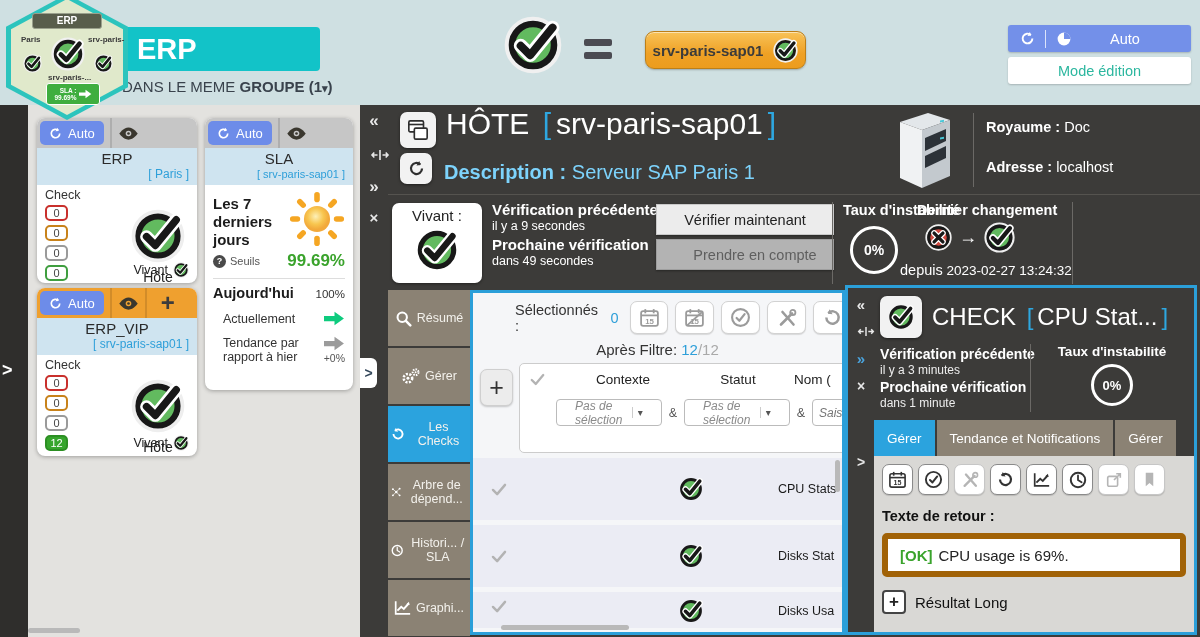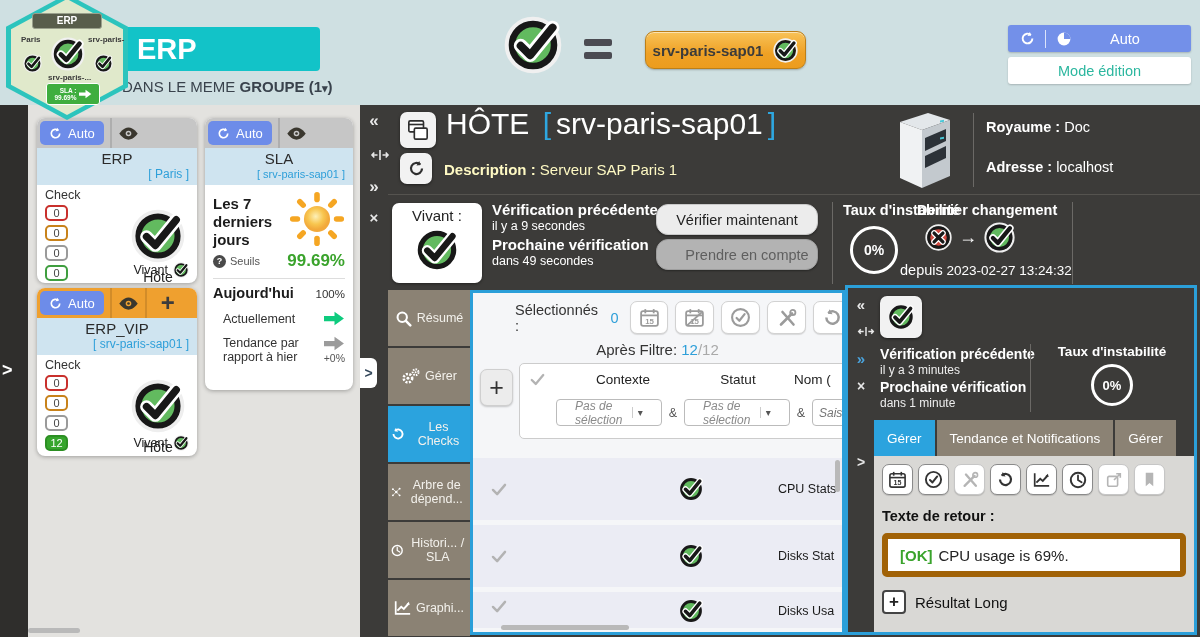--- a/index.html
+++ b/index.html
@@ -90,35 +90,35 @@
   
   .main { position:absolute; left:360px; top:105px; right:0; bottom:0; background:#3c3b39; }
   .strip-ic { position:absolute; width:28px; text-align:center; color:#e8e8e8; font-size:17px; font-weight:bold; cursor:default; }
   .tab-pop { position:absolute; left:0; top:253px; width:17px; height:30px; background:#fff; border-radius:0 6px 6px 0;
              display:flex; align-items:center; justify-content:center; color:#33475a; font-weight:bold; font-size:14px; }
   .host-header { position:absolute; left:28px; top:0; right:0; height:90px; border-bottom:1px solid #55534f; }
   .sq-btn { position:absolute; background:#f2f2f2; border-radius:7px; box-shadow:0 1px 3px rgba(0,0,0,.5);
             display:flex; align-items:center; justify-content:center; }
   .hh-title { position:absolute; left:58px; top:2px; font-size:30px; color:#fff; white-space:nowrap; }
   .hh-title .br { color:#2ea7e0; margin:0 5px; }
-  .hh-desc { position:absolute; left:56px; top:56px; font-size:15px; color:#fef9c3; }
+  .hh-desc { position:absolute; left:56px; top:56px; font-size:20px; color:#7dd3fc; }
   .hh-desc b { font-weight:bold; }
   .v-div { position:absolute; width:1px; background:#6b6966; }
   .kv { position:absolute; font-size:14.5px; color:#fff; }
   .kv b { font-weight:bold; }
 
   .status-row { position:absolute; left:28px; top:91px; right:0; height:94px; }
   .vivant-card { position:absolute; left:4px; top:7px; width:90px; height:80px; background:#fff; border-radius:7px;
                  box-shadow:0 1px 3px rgba(0,0,0,.4); text-align:center; }
   .vivant-card .vl { font-size:15px; color:#222; margin-top:4px; }
   .sr-info { position:absolute; left:104px; top:5px; color:#fff; }
   .sr-info .b { font-size:15px; font-weight:bold; line-height:18px; }
   .sr-info .n { font-size:12.5px; line-height:15px; margin-bottom:2px; }
   .sr-btns { position:absolute; left:268px; top:8px; }
-  .btn-light { width:162px; height:31px; background:#ececec; border:1px solid #c9c9c9; border-radius:12px; color:#222;
+  .btn-light { width:178px; height:31px; background:#ececec; border:1px solid #c9c9c9; border-radius:0; color:#222;
                font-size:14.5px; display:flex; align-items:center; justify-content:center; margin-bottom:4px;
                box-shadow:0 1px 2px rgba(0,0,0,.35); }
   .btn-dis { background:#b3b3b3; border-color:#9e9e9e; color:#5f5f5f;padding-left:20px; }
   .flap-lab { position:absolute; font-size:14.5px; font-weight:bold; color:#fff; }
   .flap-circ { position:absolute; width:48px; height:48px; border:3px solid #fff; border-radius:50%;
                display:flex; align-items:center; justify-content:center; color:#fff; font-size:14px; font-weight:bold; }
   .lc-icons { position:absolute; left:537px; top:26px; display:flex; align-items:center; gap:7px; }
   .lc-arrow { color:#fff; font-size:18px; font-weight:bold; }
   .lc-since { position:absolute; left:512px; top:66px; color:#fff; font-size:13.5px; }
   .lc-since b { font-size:14.5px; font-weight:normal; }
@@ -136,21 +136,21 @@
   .cp-top .sel { font-size:14.5px; color:#333; }
   .cp-top .selv { font-size:14.5px; color:#2e9fd9; margin-right:4px; }
   .tool-btn { width:40px; height:33px; background:#fff; border:1px solid #d2d2d2; border-radius:7px;
               display:flex; align-items:center; justify-content:center; color:#9b9b9b; box-shadow:0 1px 1px rgba(0,0,0,.12); }
   .cp-filter { position:absolute; left:0; right:0; top:48px; text-align:center; font-size:15px; color:#333; }
   .cp-filter .fv { color:#2e9fd9; } .cp-filter .ft { color:#a9a9a9; }
   .cp-add { position:absolute; left:7px; top:76px; width:33px; height:37px; background:#ececec; border:1px solid #cfcfcf;
             border-radius:7px; font-size:25px; color:#333; display:flex; align-items:center; justify-content:center;
             box-shadow:0 1px 2px rgba(0,0,0,.2); }
   .cp-headbox { position:absolute; left:46px; top:70px; width:390px; background:#fff; border:1px solid #ccc;
-                border-radius:5px; height:76px; padding:8px 10px; }
+                border-radius:5px; height:90px; padding:8px 10px; }
   .cph-r1 { display:flex; align-items:center; font-size:13.5px; color:#222; }
   .cph-r1 .c1 { width:34px; } .cph-r1 .c2 { width:118px; text-align:center; } .cph-r1 .c3 { width:112px; text-align:center; }
   .cph-r2 { display:flex; align-items:center; gap:7px; margin-top:12px; }
   .fsel { width:118px; height:27px; border:1px solid #bbb; border-radius:4px; display:flex; align-items:center;
           padding:0 18px; color:#8a8a8a; font-size:12px; font-style:italic; }
   .fsel .car { margin-left:auto; color:#555; font-style:normal; font-size:10px; border-left:1px solid #ccc; padding-left:5px; }
   .famp { font-size:12.5px; color:#555; }
   .finput { width:86px; height:27px; border:1px solid #bbb; border-radius:4px; padding:0 6px; font-size:12px;
             font-style:italic; color:#8a8a8a; font-family:"Liberation Sans", sans-serif; }
   .crow { position:absolute; left:0; width:369px; height:62px; background:#ebecf4; display:flex; align-items:center; }
@@ -741,20 +741,24 @@
         <span class="strip-ic" style="left:0; top:166px; font-size:14px;">&gt;</span>
       </div>
       <div class="cd-content">
         <div class="cd-head">
           <div class="sq-btn" style="position:static; width:42px; height:42px; flex:none;">
             <svg class="chk" width="28" height="28" viewBox="0 0 40 40">
               <circle cx="20" cy="20" r="14.5" fill="#62ba5f" stroke="#181818" stroke-width="4.5"></circle>
               <path class="w" d="M11.5 20.5l6.5 6.5L33.5 8"></path>
                 <path class="b" d="M11.5 20.5l6.5 6.5L33.5 8"></path>
             </svg>
+          </div>
+          <div class="cd-title">
+            <span>CHECK</span>
+            <span class="br">[</span><span>CPU Stat...</span><span class="br">]</span>
           </div>
         </div>
         <div class="cd-info">
           <div class="b">Vérification précédente</div>
           <div class="n">il y a 3 minutes</div>
           <div class="b">Prochaine vérification</div>
           <div class="n">dans 1 minute</div>
           <div class="v-div" style="left:156px; top:2px; height:68px;"></div>
           <div class="cd-flap">
             <div class="fl">Taux d'instabilité</div>

